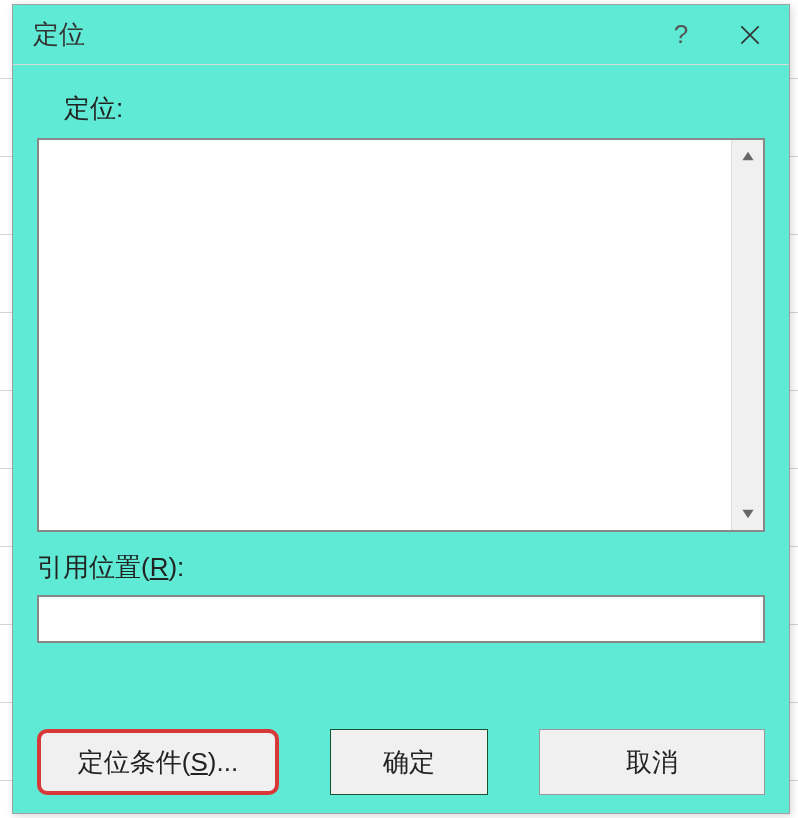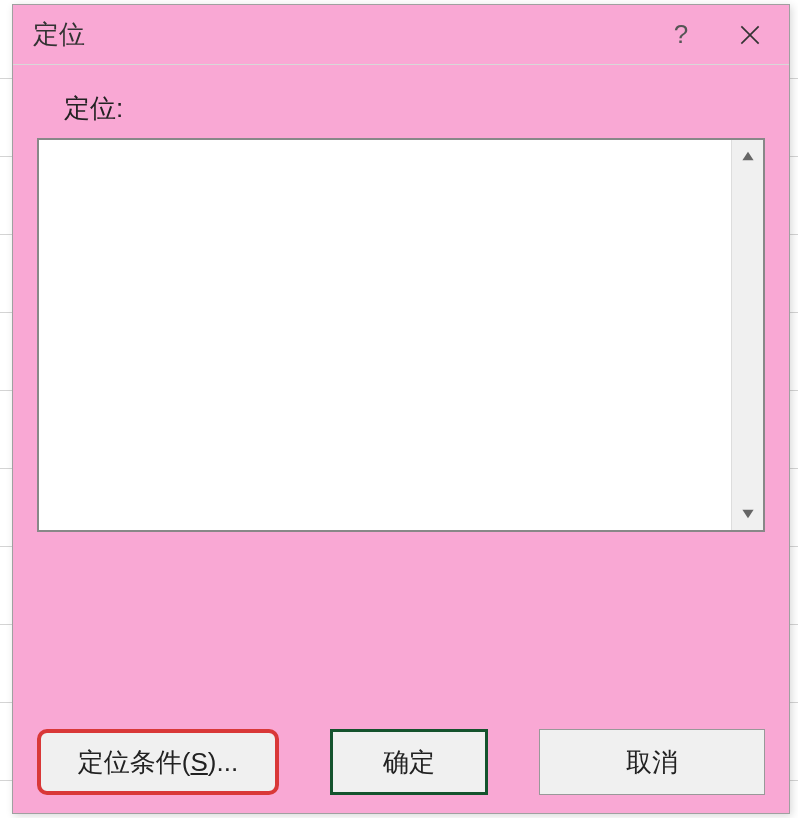--- a/index.html
+++ b/index.html
@@ -32,21 +32,21 @@
       height: 1px;
       background: #d4d4d4;
     }
     
     .dialog {
       position: absolute;
       top: 4px;
       left: 12px;
       width: 778px;
       height: 810px;
-      background: #f9a8d4;
+      background: #5eead4;
       border: 1px solid #a0a0a0;
       box-shadow: 2px 2px 8px rgba(0,0,0,0.15);
     }
     
     .titlebar {
       height: 60px;
       display: flex;
       align-items: center;
       justify-content: space-between;
       padding: 0 0 0 20px;
@@ -192,21 +192,21 @@
       border: 4px solid #d93838;
       border-radius: 10px;
     }
     
     .btn-special .underline {
       text-decoration: underline;
     }
     
     .btn-ok {
       width: 158px;
-      border: 3px solid #14532d;
+      border: 1px solid #14532d;
       font-family: Liberation Mono, monospace;
     }
     
     .btn-cancel {
       width: 226px;
     }
   </style>
 </head>
 <body>
 
@@ -248,20 +248,26 @@
           </svg>
         </div>
         <div class="scroll-arrow down">
           <svg viewBox="0 0 10 10" fill="#666">
             <polygon points="1,2 9,2 5,8"></polygon>
           </svg>
         </div>
       </div>
     </div>
 
+    <div class="reference-section">
+      <div class="reference-label">
+        <span>引用位置(</span><span class="underline">R</span><span>):</span>
+      </div>
+      <input type="text" class="reference-input" value="" style="">
+    </div>
   </div>
 
   <div class="button-row">
     <button class="btn btn-special">
       <span>定位条件(</span>
         <span class="underline">S</span>
         <span>)...</span>
     </button>
     <button class="btn btn-ok">确定</button>
     <button class="btn btn-cancel">取消</button>

